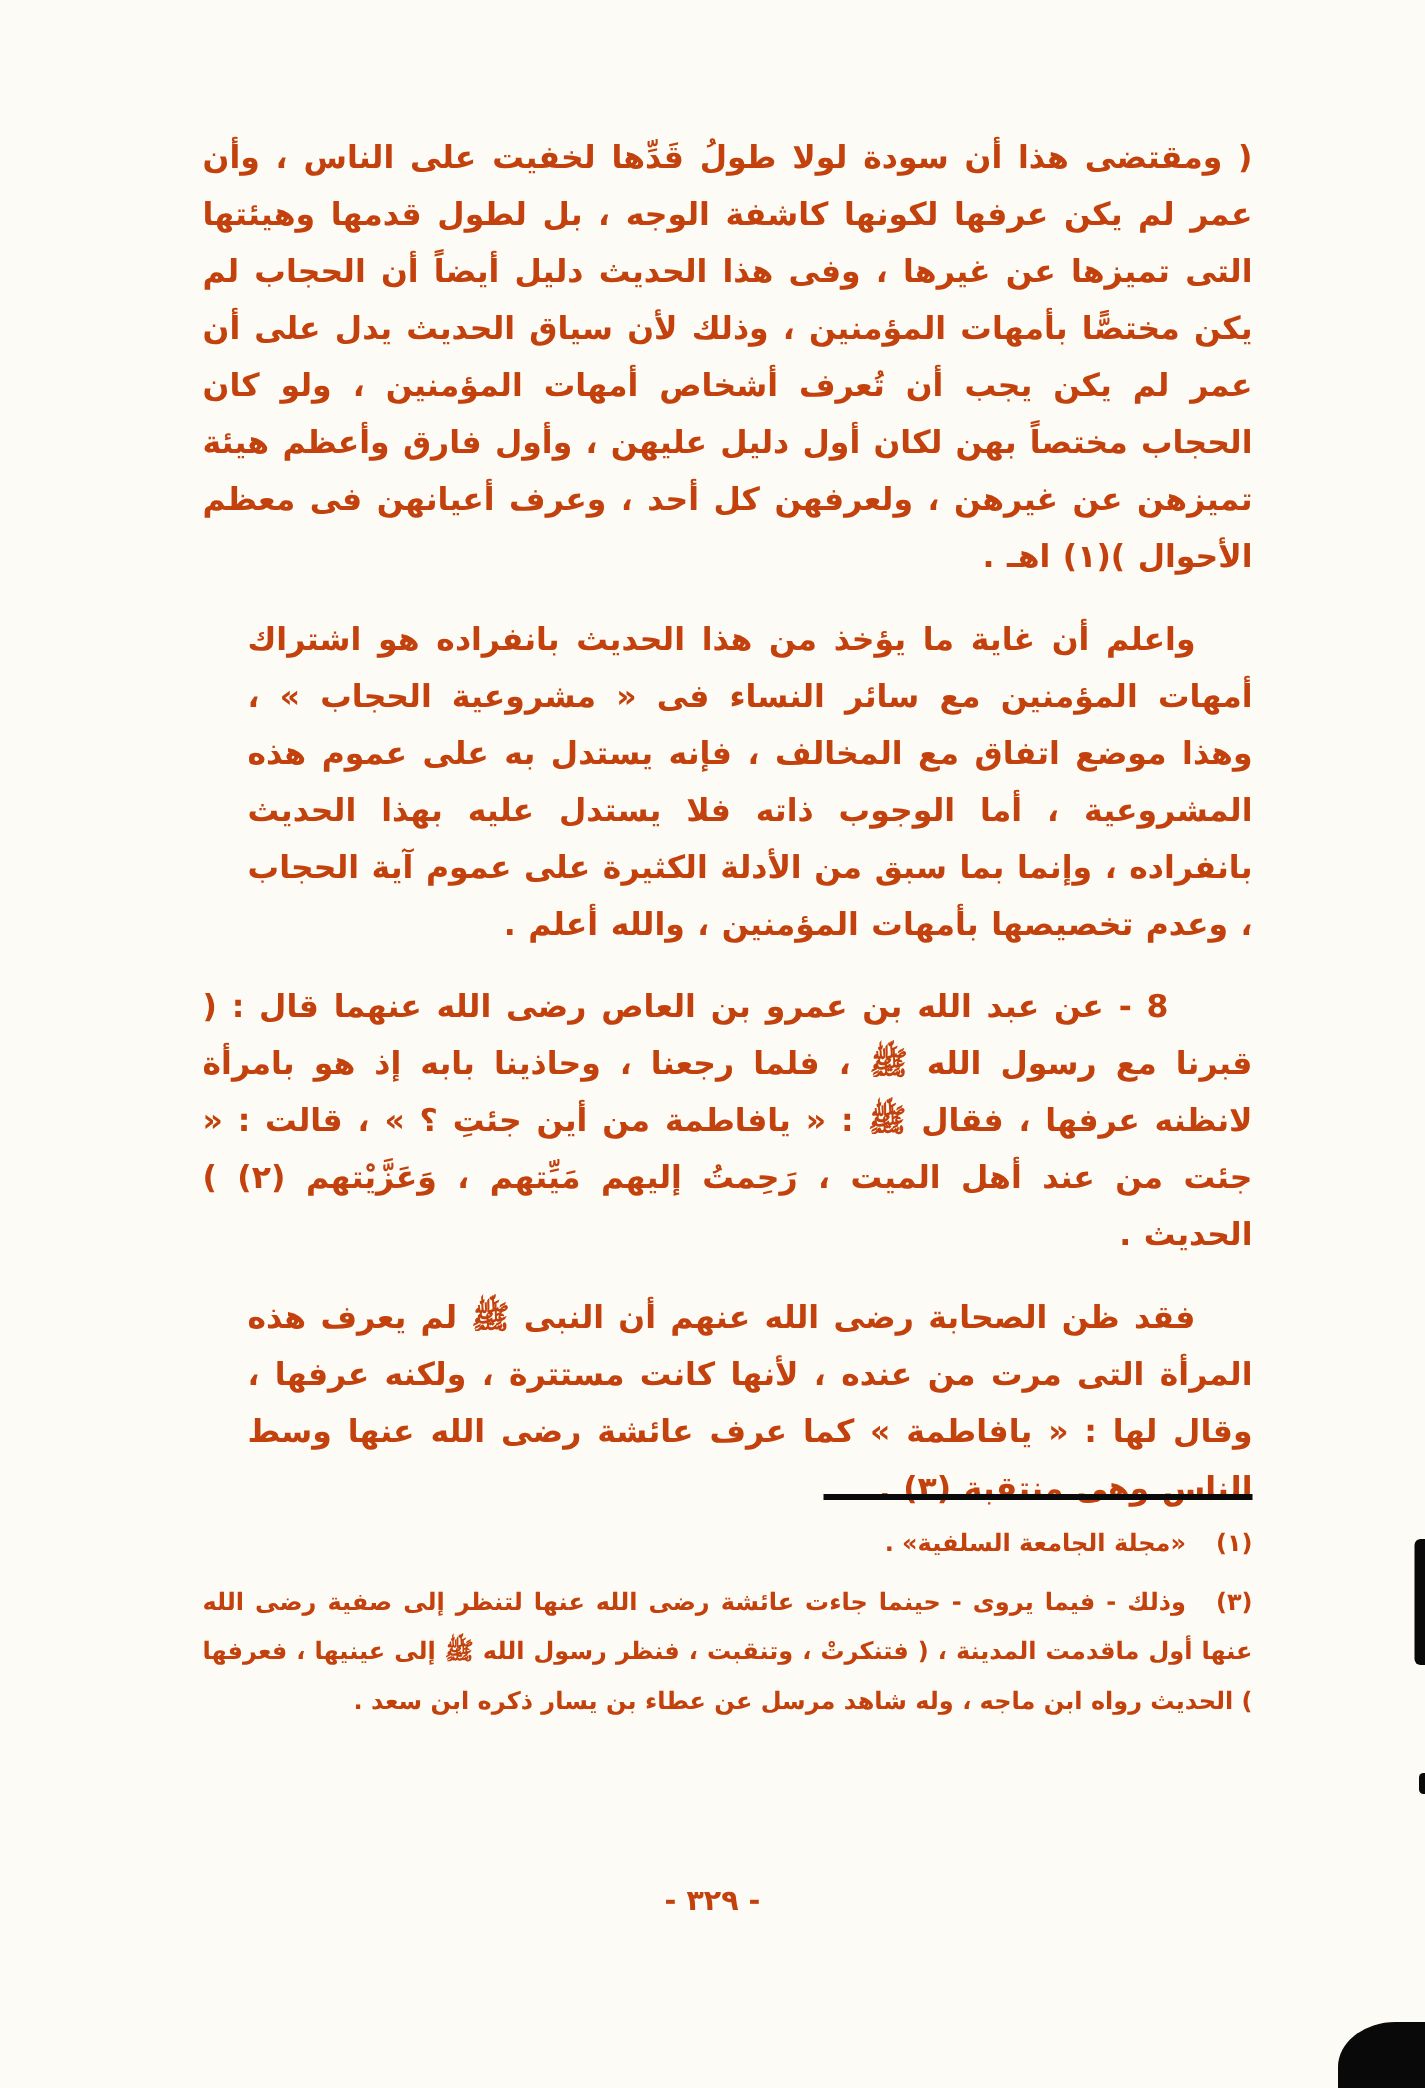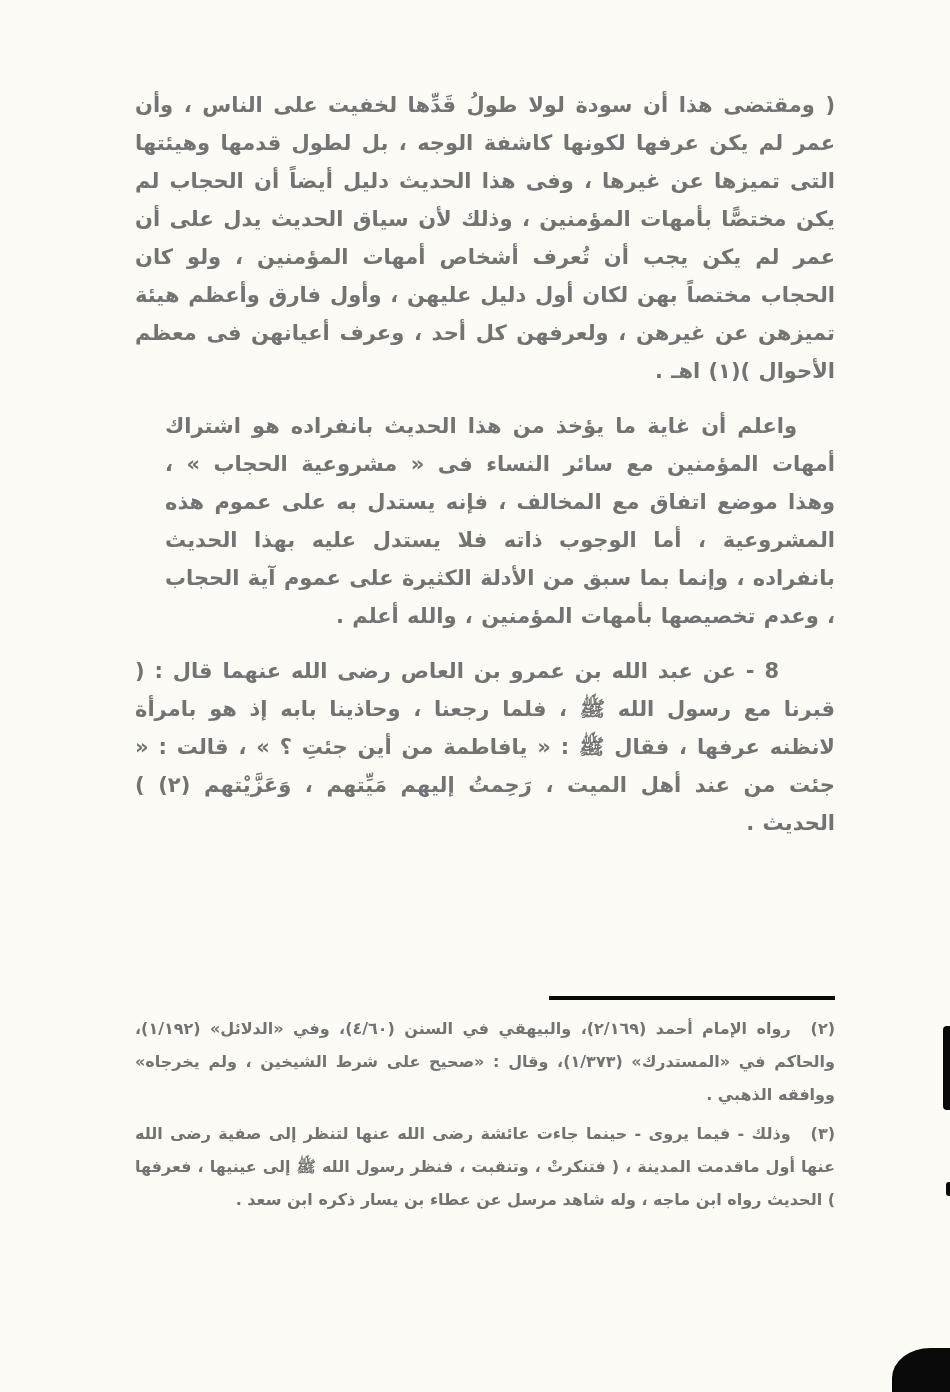--- a/index.html
+++ b/index.html
@@ -6,21 +6,21 @@
   html, body { background: #ffffff; }
   .page {
     position: relative;
     width: 950px;
     height: 1392px;
     margin: 0 auto;
     background: #fcfbf6;
     overflow: hidden;
     direction: rtl;
     font-family: "DejaVu Sans", sans-serif;
-    color: #737373;
+    color: #c2410c;
   }
   .text-block {
     position: absolute;
     top: 86px;
     right: 115px;
     width: 700px;
   }
   p.main {
     font-size: 21px;
     font-weight: 700;
@@ -86,31 +86,33 @@
 </style>
 </head>
 <body>
 
 <div class="page">
 
   <div class="text-block">
     <p class="main">( ومقتضى هذا أن سودة لولا طولُ قَدِّها لخفيت على الناس ، وأن عمر لم يكن عرفها لكونها كاشفة الوجه ، بل لطول قدمها وهيئتها التى تميزها عن غيرها ، وفى هذا الحديث دليل أيضاً أن الحجاب لم يكن مختصًّا بأمهات المؤمنين ، وذلك لأن سياق الحديث يدل على أن عمر لم يكن يجب أن تُعرف أشخاص أمهات المؤمنين ، ولو كان الحجاب مختصاً بهن لكان أول دليل عليهن ، وأول فارق وأعظم هيئة تميزهن عن غيرهن ، ولعرفهن كل أحد ، وعرف أعيانهن فى معظم الأحوال )(١) اهـ .</p>
     <p class="main indent">واعلم أن غاية ما يؤخذ من هذا الحديث بانفراده هو اشتراك أمهات المؤمنين مع سائر النساء فى « مشروعية الحجاب » ، وهذا موضع اتفاق مع المخالف ، فإنه يستدل به على عموم هذه المشروعية ، أما الوجوب ذاته فلا يستدل عليه بهذا الحديث بانفراده ، وإنما بما سبق من الأدلة الكثيرة على عموم آية الحجاب ، وعدم تخصيصها بأمهات المؤمنين ، والله أعلم .</p>
     <p class="main indent-lg">8 - عن عبد الله بن عمرو بن العاص رضى الله عنهما قال : ( قبرنا مع رسول الله ﷺ ، فلما رجعنا ، وحاذينا بابه إذ هو بامرأة لانظنه عرفها ، فقال ﷺ : « يافاطمة من أين جئتِ ؟ » ، قالت : « جئت من عند أهل الميت ، رَحِمتُ إليهم مَيِّتهم ، وَعَزَّيْتهم (٢) ) الحديث .</p>
+    <p class="main indent">فقد ظن الصحابة رضى الله عنهم أن النبى ﷺ لم يعرف هذه المرأة التى مرت من عنده ، لأنها كانت مستترة ، ولكنه عرفها ، وقال لها : « يافاطمة » كما عرف عائشة رضى الله عنها وسط الناس وهى منتقبة (٣) .</p>
   </div>
 
   <div class="footnote-separator"></div>
 
   <div class="footnotes">
     <p class="footnote">
-      <span class="fn-num">(٢)</span><span>رواه الإمام أحمد (٢/١٦٩)، والبيهقي في السنن (٤/٦٠)، وفي «الدلائل» (١/١٩٢)، والحاكم في «المستدرك» (١/٣٧٣)، وقال : «صحيح على شرط الشيخين ، ولم يخرجاه» ووافقه الذهبي .</span>
+      <span class="fn-num">(١)</span><span>«مجلة الجامعة السلفية» .</span>
     </p>
     <p class="footnote">
       <span class="fn-num">(٣)</span><span>وذلك - فيما يروى - حينما جاءت عائشة رضى الله عنها لتنظر إلى صفية رضى الله عنها أول ماقدمت المدينة ، ( فتنكرتْ ، وتنقبت ، فنظر رسول الله ﷺ إلى عينيها ، فعرفها ) الحديث رواه ابن ماجه ، وله شاهد مرسل عن عطاء بن يسار ذكره ابن سعد .</span>
     </p>
   </div>
 
+  <div class="page-number">- ٣٢٩ -</div>
 
   <div class="artifact artifact-strip"></div>
   <div class="artifact artifact-dot"></div>
   <div class="artifact artifact-corner"></div>
 
 </div>
 
 </body></html>

